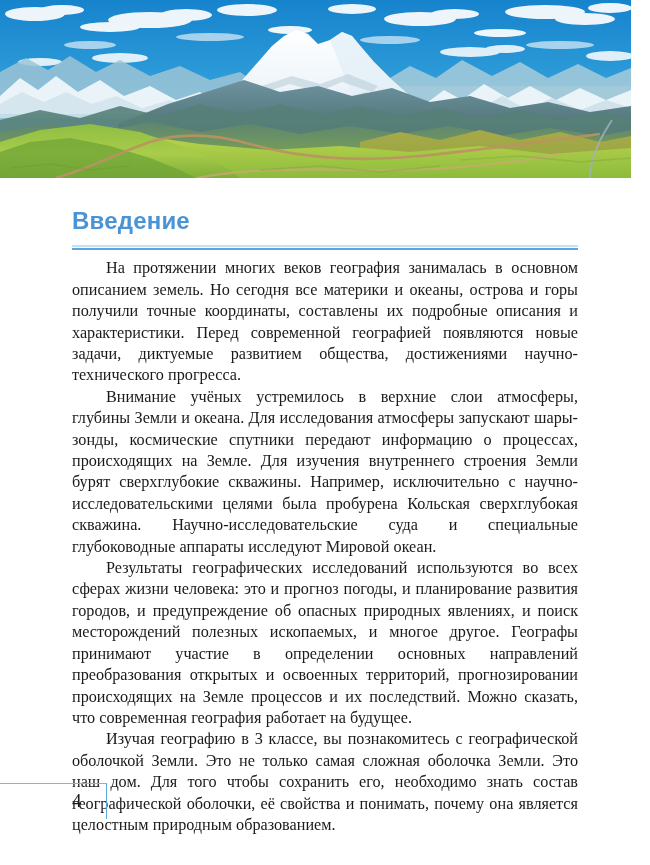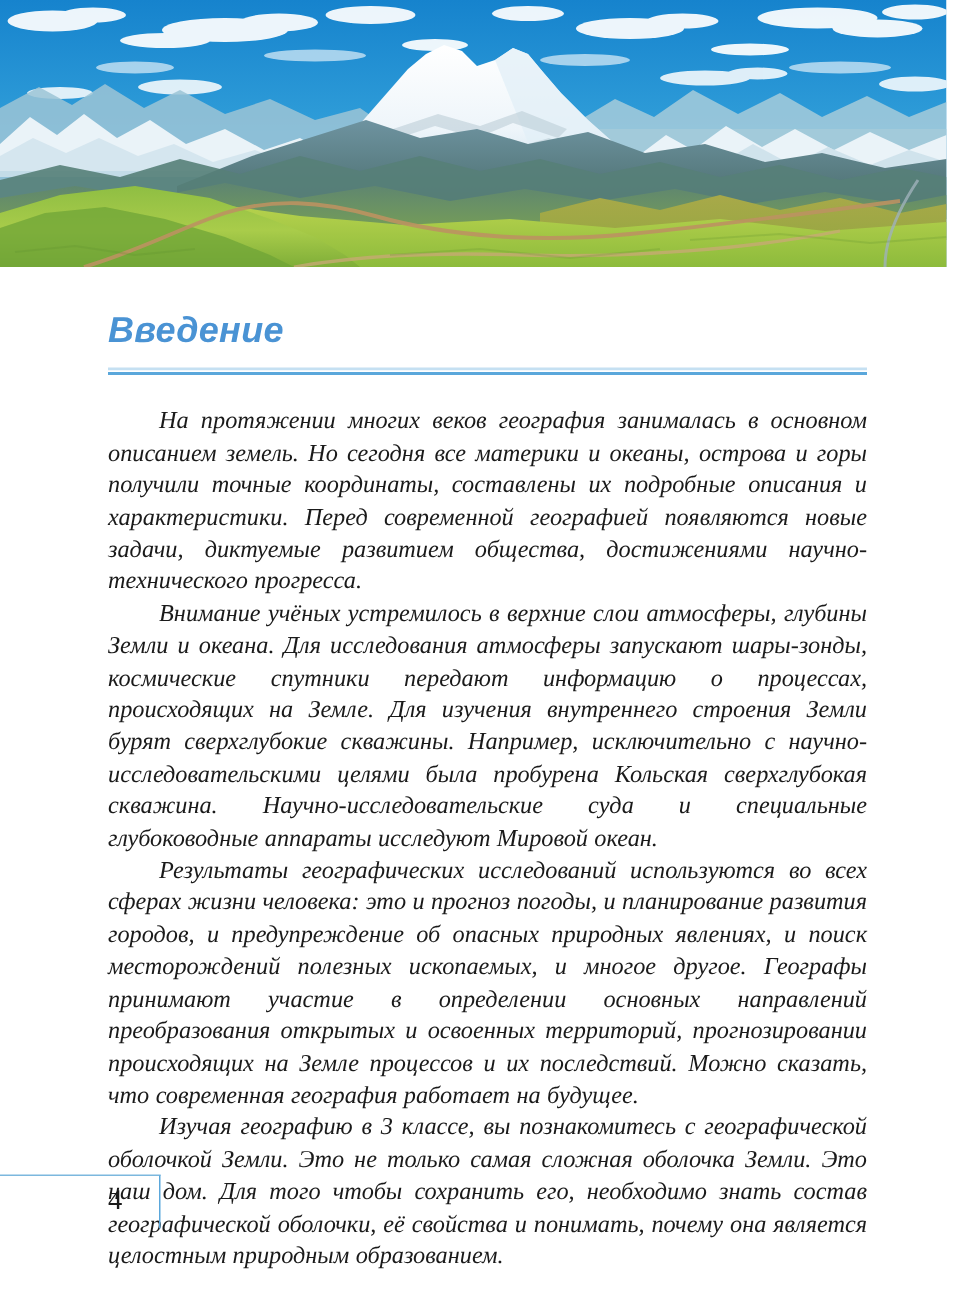--- a/index.html
+++ b/index.html
@@ -25,21 +25,20 @@
     overflow: hidden;
   }
   .banner svg { display: block; width: 631px; height: 178px; }
 
   
   .content {
     position: absolute;
     left: 72px;
     top: 178px;
     width: 506px;
-    font-style: italic;
   }
 
   .page-title {
     font-family: "Liberation Sans", sans-serif;
     font-weight: bold;
     font-size: 24px;
     color: #4a93d4;
     letter-spacing: 0.2px;
     margin: 0;
     padding-top: 30px;
@@ -58,21 +57,21 @@
     height: 1px;
     background: #ffffff;
   }
   .title-rule .rule-bottom {
     height: 2px;
     background: #5aa7db;
   }
 
   .body-text {
     margin: 0;
-    padding-top: 20px;
+    padding-top: 8px;
   }
   .body-text p {
     margin: 0;
     text-align: justify;
     text-indent: 34px;
     font-size: 16.2px;
     line-height: 21.4px;
     color: #1a1a1a;
     hyphens: manual;
     word-spacing: 0.2px;

